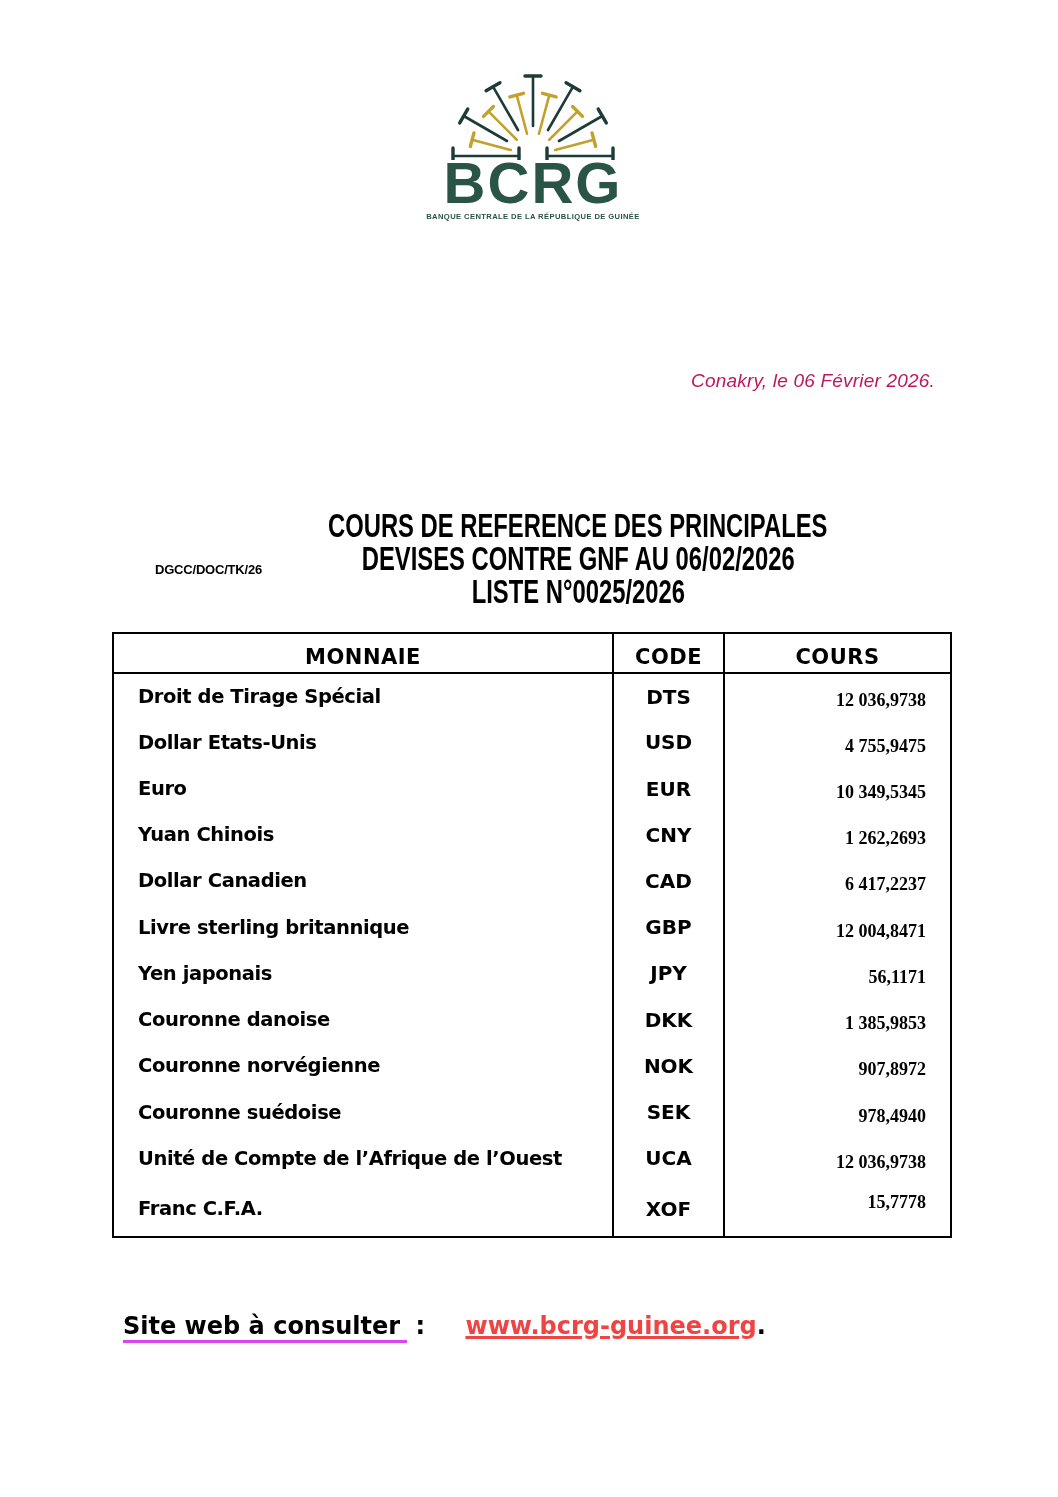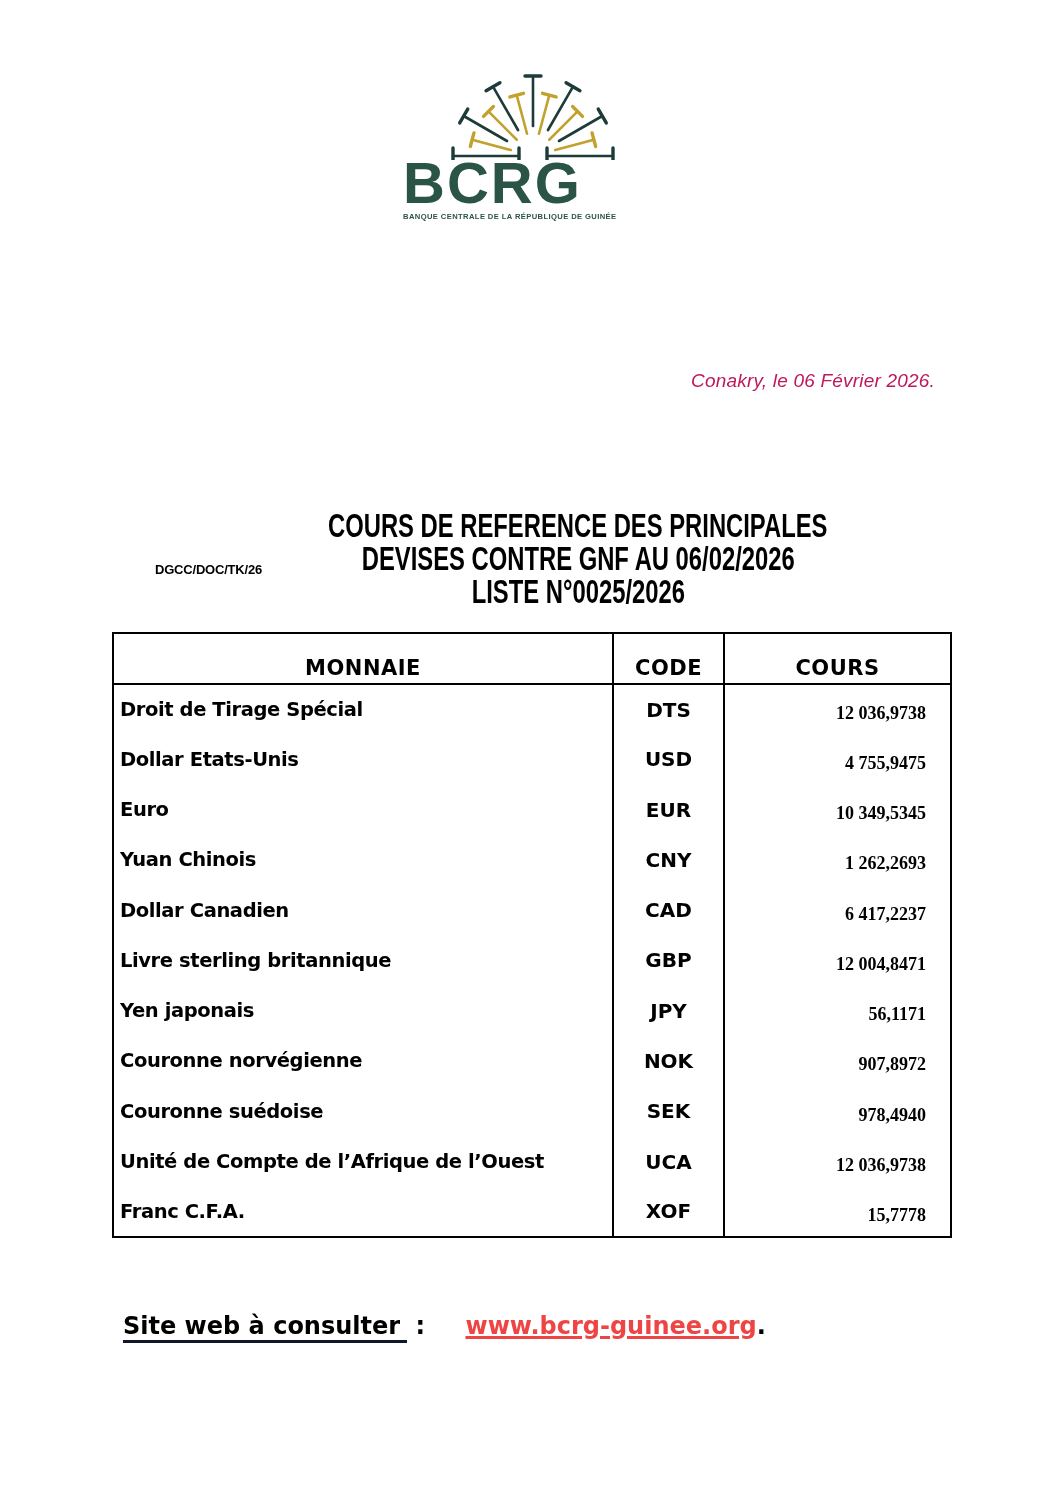--- a/index.html
+++ b/index.html
@@ -6,21 +6,21 @@
   html,body { background:#ffffff; }
   body {
     width:1058px; height:1497px; position:relative;
     font-family:"Liberation Sans", sans-serif; color:#000;
     overflow:hidden;
   }
 
   
   .logo {
     position:absolute; left:533px; top:68px; transform:translateX(-50%);
-    width:260px; text-align:left;
+    width:260px; text-align:center;
   }
   .logo-fan { display:block; margin:0 auto; }
   .logo-word {
     font-weight:700; font-size:58px; line-height:50px; letter-spacing:2px;
     margin-top:-2px;
   }
   .logo-tagline {
     font-weight:700; font-size:7.6px; letter-spacing:0.4px; margin-top:4px;
     white-space:nowrap;
   }
@@ -49,34 +49,34 @@
   
   table.rates {
     position:absolute; left:112px; top:632px;
     width:838px; height:606px;
     border-collapse:collapse; table-layout:fixed;
   }
   table.rates, table.rates th, table.rates td { border:2px solid #000; }
   table.rates col.c1 { width:500px; }
   table.rates col.c2 { width:111px; }
   table.rates col.c3 { width:227px; }
-  table.rates thead tr { height:51px; }
+  table.rates thead tr { height:40px; }
   table.rates th {
     font-family:"DejaVu Sans", sans-serif; font-weight:700; font-size:21px;
     vertical-align:bottom; padding-bottom:3px; letter-spacing:0.5px;
     text-align:center;
   }
   table.rates tbody td { border-top:none; border-bottom:none; }
   table.rates tbody tr { height:40px; }
   table.rates tbody tr:nth-child(12) { height:48px; }
   table.rates tbody tr:nth-child(13) { height:30px; }
   table.rates tbody tr:nth-child(14) { height:37px; }
   td.cell-monnaie {
     font-family:"DejaVu Sans", sans-serif; font-weight:700; font-size:19.5px;
-    letter-spacing:-0.4px; padding-left:6px; text-align:left; vertical-align:middle;
+    letter-spacing:-0.4px; padding-left:24px; text-align:left; vertical-align:middle;
     white-space:nowrap;
   }
   td.cell-code {
     font-family:"DejaVu Sans", sans-serif; font-weight:700; font-size:20px;
     text-align:center; vertical-align:middle;
   }
   td.cell-cours {
     font-family:"Liberation Serif", serif; font-weight:700; font-size:18px;
     text-align:right; padding-right:24px; vertical-align:middle;
     white-space:nowrap;
@@ -85,21 +85,21 @@
   tbody tr:nth-child(12) td.cell-cours > span { transform:translateY(-6px); }
   tbody tr:nth-child(13) td.cell-cours > span { transform:translateY(6px); }
   tbody tr:nth-child(14) td.cell-cours > span { transform:translateY(-4px); }
 
   
   .footer {
     position:absolute; left:123px; top:1312px;
     font-family:"DejaVu Sans", sans-serif; font-weight:700; font-size:24px;
     white-space:nowrap;
   }
-  .footer .site-label { border-bottom:3px solid #0f172a; padding-right:7px; }
+  .footer .site-label { border-bottom:3px solid #d946ef; padding-right:7px; }
   .footer .sep { white-space:pre; }
   .footer a.site-link { font-weight:700; text-decoration:underline; text-decoration-thickness:3px; cursor:pointer; }
 </style>
 </head>
 <body>
 
 <div class="logo">
   <svg class="logo-fan" width="190" height="92" viewBox="0 0 190 92">
       <line x1="81" y1="88" x2="15" y2="87.99999999999999" stroke="#1d3b38" stroke-width="2.6" stroke-linecap="round"></line>
       <line x1="14.999999999999998" y1="95.99999999999999" x2="15.000000000000002" y2="79.99999999999999" stroke="#1d3b38" stroke-width="3.4" stroke-linecap="round"></line>
@@ -187,20 +187,25 @@
         <td class="cell-monnaie"><span>Livre sterling britannique</span></td>
         <td class="cell-code"><span>GBP</span></td>
         <td class="cell-cours"><span>12 004,8471</span></td>
       </tr>
       <tr>
         <td class="cell-monnaie"><span>Yen japonais</span></td>
         <td class="cell-code"><span>JPY</span></td>
         <td class="cell-cours"><span>56,1171</span></td>
       </tr>
       <tr>
+        <td class="cell-monnaie"><span>Couronne danoise</span></td>
+        <td class="cell-code"><span>DKK</span></td>
+        <td class="cell-cours"><span>1 385,9853</span></td>
+      </tr>
+      <tr>
         <td class="cell-monnaie"><span>Couronne norvégienne</span></td>
         <td class="cell-code"><span>NOK</span></td>
         <td class="cell-cours"><span>907,8972</span></td>
       </tr>
       <tr>
         <td class="cell-monnaie"><span>Couronne suédoise</span></td>
         <td class="cell-code"><span>SEK</span></td>
         <td class="cell-cours"><span>978,4940</span></td>
       </tr>
       <tr>

